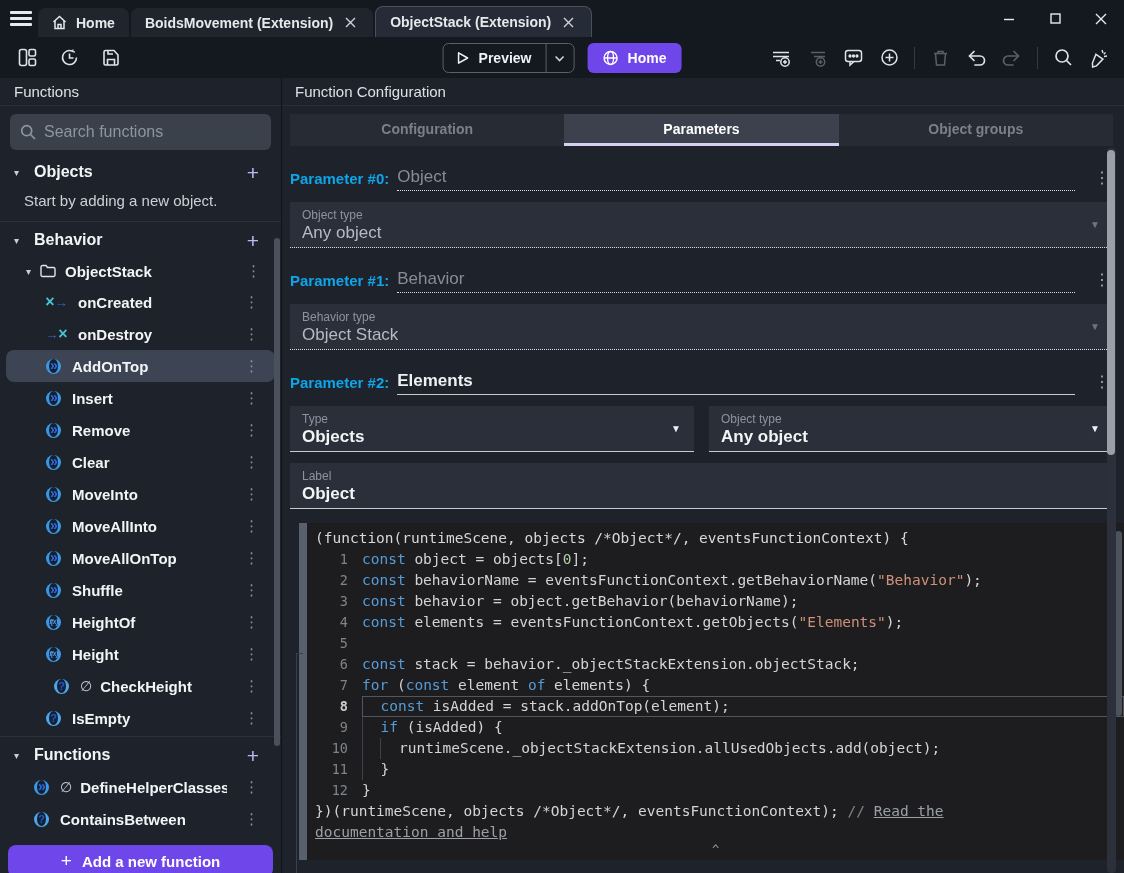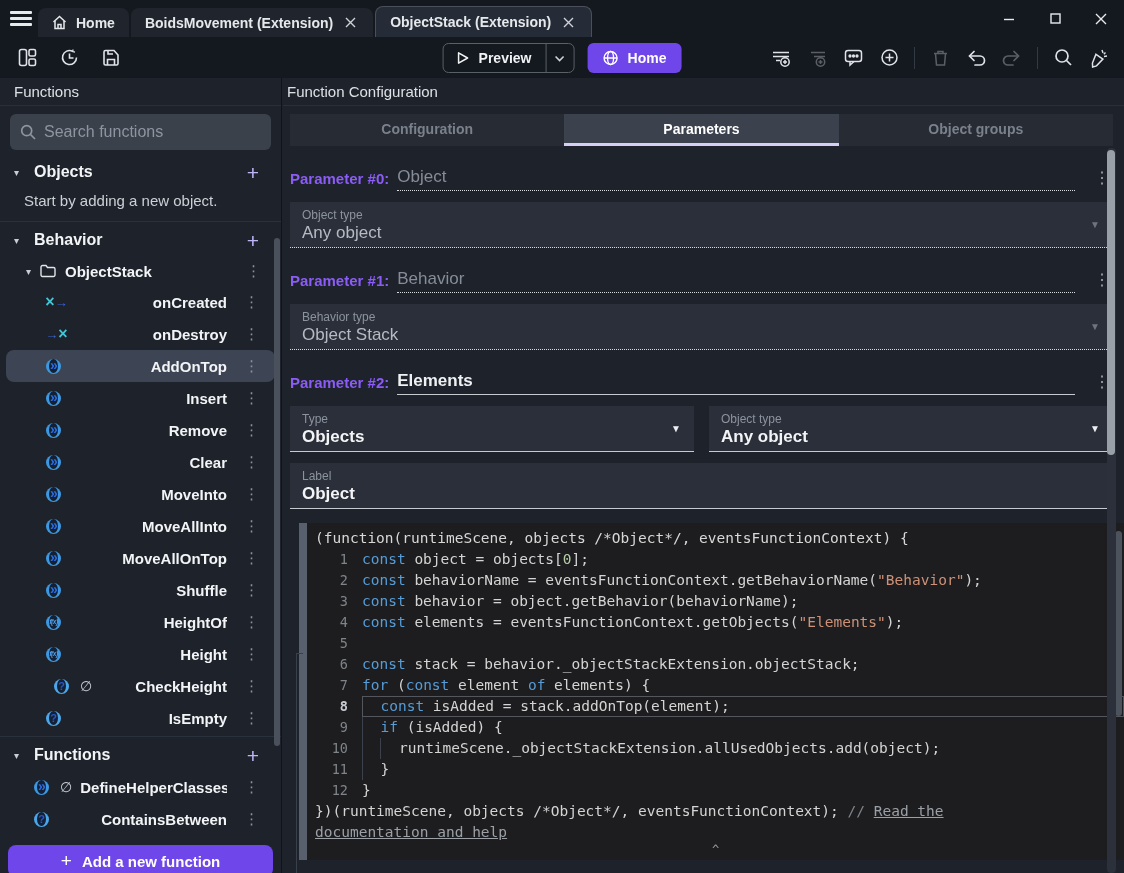--- a/index.html
+++ b/index.html
@@ -43,21 +43,21 @@
   .sec-head .caret { font-size:10px; color:#c9cdd5; width:10px; }
   .sec-head .sec-label { font-size:16px; font-weight:700; color:#f2f4f6; flex:1; }
   .sec-head .plus { font-size:21px; font-weight:400; color:#beb5f5; padding:0 8px; cursor:pointer; line-height:1; }
   .empty-note { padding:4px 14px 10px 24px; font-size:15px; color:#ccd0d6; }
   .divider { border-top:1px solid #2b313b; margin:2px 0; }
   .tree-folder { height:30px; display:flex; align-items:center; padding:0 14px 0 26px; gap:9px; cursor:pointer; }
   .tree-folder .flabel { font-size:15px; font-weight:700; color:#f2f4f6; flex:1; }
   .kebab { color:#8d939d; font-size:15px; padding:0 6px; cursor:pointer; }
   .fn-item { height:32px; display:flex; align-items:center; padding:0 10px 0 40px; gap:11px; cursor:pointer; border-radius:8px; margin:0 6px; }
   .fn-item.sel { background:#3d4453; }
-  .fn-item .ilabel { font-size:15px; font-weight:700; color:#f2f4f6; flex:1; white-space:nowrap; overflow:hidden;text-align:right; }
+  .fn-item .ilabel { font-size:15px; font-weight:700; color:#f2f4f6; flex:1; white-space:nowrap; overflow:hidden; }
   .fn-item .priv { font-size:14px; color:#c8ccd2; margin-right:-3px; }
   .fn-item.shift { padding-left:48px; }
   .fn-item.fnsec { padding-left:28px; }
   .addfn-btn { margin:10px 8px 0 8px; height:32px; background:#6e46ea; border-radius:8px; display:flex; align-items:center; justify-content:center; gap:10px; font-size:15px; font-weight:700; color:#fff; cursor:pointer; }
   .addfn-btn .ap { font-size:19px; font-weight:400; }
   .side-scroll { position:absolute; right:1px; top:160px; width:6px; height:508px; background:#4b515c; border-radius:3px; }
   
   .fnicon { position:relative; width:15px; height:15px; border-radius:50%; background:#3d98e2; border:3px dotted #3d98e2; display:inline-flex; align-items:center; justify-content:center; flex:none; }
   .fnicon .in { width:14px; height:14px; border-radius:50%; background:#142033; display:flex; align-items:center; justify-content:center; font-weight:700; }
   .fnicon.cond { background:#4da6ea; border-color:#4da6ea; }
@@ -67,21 +67,21 @@
   .lc { display:inline-flex; align-items:center; width:21px; justify-content:center; flex:none; font-weight:900; }
   .lc .x { color:#43c7d8; font-size:16px; line-height:1; }
   .lc .ar { color:#3a66d8; font-size:13px; line-height:1; }
   
   .main { position:absolute; top:78px; left:283px; right:0; bottom:0; background:#1d222b; }
   .mtabs { display:flex; margin:8px 11px 0 7px; height:32px; }
   .mtab { flex:1; display:flex; align-items:center; justify-content:center; background:#262b34; font-size:14px; font-weight:700; color:#7b818b; cursor:pointer; border-bottom:3px solid transparent; }
   .mtab.active { background:#3b414d; color:#ffffff; border-bottom:3px solid #d5cff2; }
   .content { padding:0 11px 0 7px; }
   .p-row { display:flex; align-items:flex-end; margin-top:17px; height:28px; }
-  .p-label { font-size:15px; font-weight:700; color:#8b5cf6; padding-bottom:4px; white-space:nowrap; }
+  .p-label { font-size:15px; font-weight:700; color:#0ea5e9; padding-bottom:4px; white-space:nowrap; }
   .p-name { flex:1; margin-left:8px; margin-right:16px; background:transparent; border:none; outline:none; font-family:inherit; font-size:17px; color:#eef0f3; padding-bottom:3px; }
   .p-name.ph-dotted { border-bottom:1px dotted #d9dce1; }
   .p-name.v-solid { border-bottom:1px solid #c6cad1; font-weight:700; }
   .p-name::placeholder { color:#878d97; }
   .p-kebab { width:22px; text-align:center; font-size:16px; color:#a3a9b2; cursor:pointer; padding-bottom:4px; }
   .fieldrow { display:flex; gap:15px; margin-top:11px; }
   .field { position:relative; flex:1; height:46px; background:#2a2f39; padding:6px 34px 0 12px; cursor:pointer; }
   .field .flab { font-size:12px; color:#8d939e; }
   .field .fval { font-size:17px; margin-top:1px; }
   .field.enabled .fval { color:#f3f4f6; font-weight:700; }
@@ -498,21 +498,21 @@
 
     <div class="addfn-btn">
       <span class="ap">+</span>
       <span>Add a new function</span>
     </div>
 
     <div class="side-scroll"></div>
   </aside>
 
   <main class="main">
-    <div class="panel-title" style="padding-left:4px;">Function Configuration</div>
+    <div class="panel-title" style="padding-left:12px;">Function Configuration</div>
 
     <div class="mtabs" id="main-tabs">
         <div class="mtab">Configuration</div>
         <div class="mtab active">Parameters</div>
         <div class="mtab">Object groups</div>
       </div>
 
     <div class="content" id="params">
         <div class="p-row">
           <span class="p-label">Parameter #0:</span>

